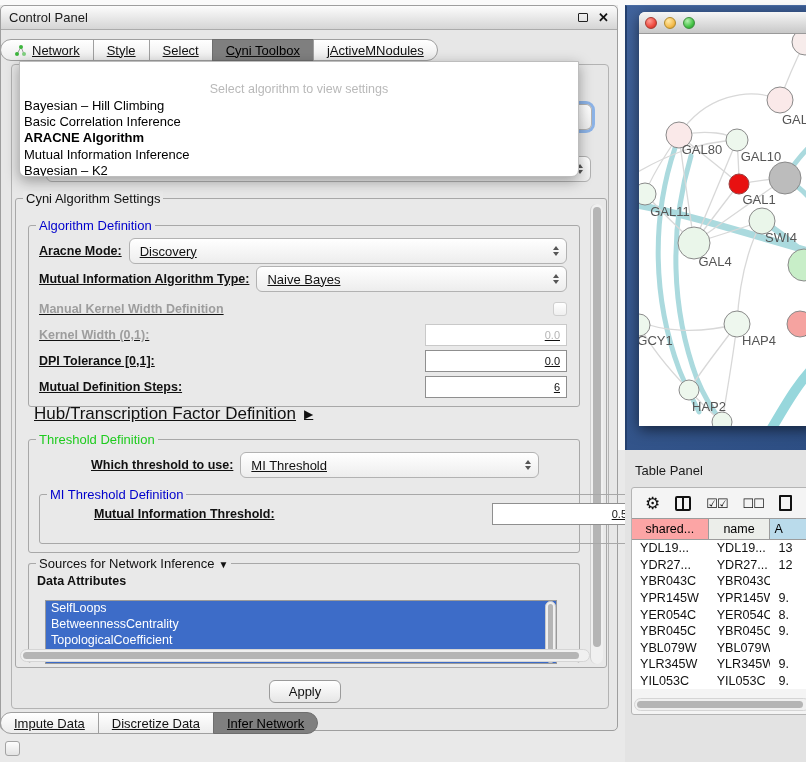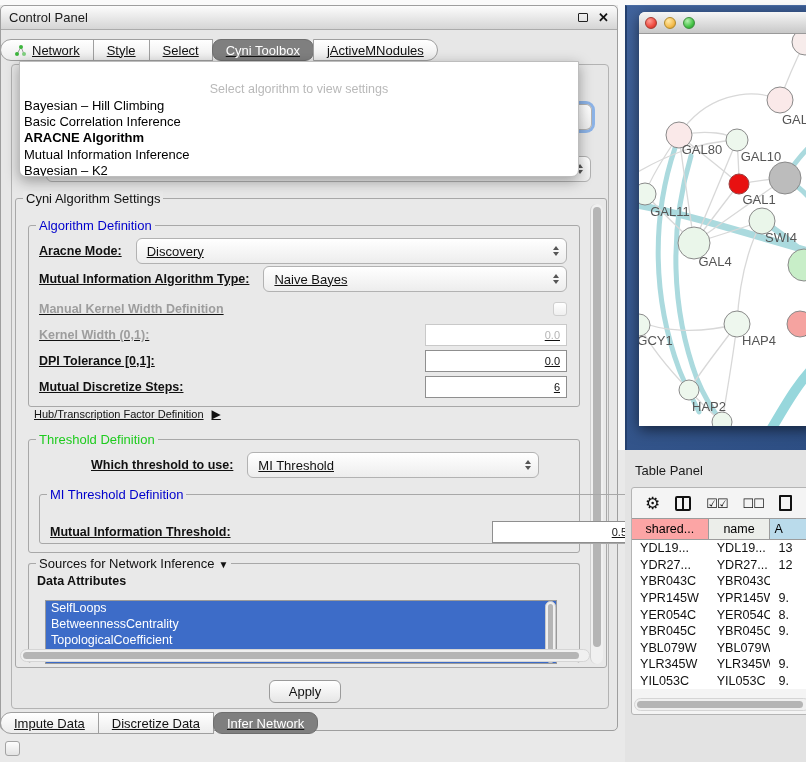--- a/index.html
+++ b/index.html
@@ -28,21 +28,21 @@
   
   .tabstrip { display:flex; justify-content:flex-start;text-decoration:underline; }
   #cp-tabs { left:0; right:0; top:33px; }
   .tab {
     height:22px; display:flex; align-items:center; padding:0 13px;
     background:linear-gradient(#ffffff,#ececec); border:1px solid #9f9f9f; margin-left:-1px;
     font-size:13px; color:#111; white-space:nowrap;
   }
   .tab.first { border-radius:11px 0 0 11px; }
   .tab.last  { border-radius:0 11px 11px 0; }
-  .tab.selected { background:#7f7f7f; color:#ffffff; border-color:#6e6e6e;border-radius:9px; }
+  .tab.selected { background:#7f7f7f; color:#000000; border-color:#6e6e6e; }
   .tab .net-ic { margin-right:5px; display:inline-flex; }
 
   
   #cp-content {
     left:10px; top:58px; width:598px; height:645px;
     border:1px solid #b3b3b3; border-radius:4px; background:#e7e7e7;
   }
 
   
   .mac-combo {
@@ -88,21 +88,21 @@
   .vscroll {
     position:absolute; background:#f0f0f0; border-left:1px solid #d0d0d0; border-radius:7px;
   }
   .vscroll .thumb { position:absolute; left:2px; right:2px; background:#b5b5b5; border-radius:6px; }
   .hscroll { position:absolute; background:#f0f0f0; border:1px solid #d5d5d5; border-radius:7px; }
   .hscroll .thumb { position:absolute; top:2px; bottom:2px; background:#b5b5b5; border-radius:6px; }
 
   .row { display:flex; align-items:center; position:absolute; left:10px; right:12px; height:26px;text-decoration:underline; }
   .lbl  { font-size:12.5px; font-weight:bold; color:#111; white-space:nowrap; }
   .lbl.gray { color:#9d9d9d; }
-  .row .mac-combo { flex:1; margin-left:14px; }
+  .row .mac-combo { flex:1; margin-left:7px; }
   .field {
     width:142px; height:22px; margin-left:auto; background:#fff; border:1px solid #8f8f8f;
     display:flex; align-items:center; justify-content:flex-end; padding:0 6px; font-size:11px;
   }
   .field.disabled { color:#b5b5b5; border-color:#c9c9c9; }
   .checkbox {
     width:14px; height:14px; margin-left:auto; border:1px solid #cfcfcf; border-radius:3px;
     background:linear-gradient(#ffffff,#efefef);
   }
   .tri-right { display:inline-block; margin-left:8px; color:#111; font-size:12px; }
@@ -290,49 +290,49 @@
         </div>
 
         <div class="row" style="top:122px;">
           <span class="lbl">DPI Tolerance [0,1]:</span>
           <div class="field">
             <span>0.0</span>
           </div>
         </div>
 
         <div class="row" style="top:148px;">
-          <span class="lbl">Mutual Discretize Steps:</span>
+          <span class="lbl">Mutual Definition Steps:</span>
           <div class="field">
             <span>6</span>
           </div>
         </div>
       </div>
 
       <div class="row" style="left:18px; top:204px; height:22px;">
-        <span style="font-size:11px;">Hub/Transcription Factor Definition</span>
+        <span style="font-size:17px;">Hub/Transcription Factor Definition</span>
         <span class="tri-right">▶</span>
       </div>
 
       <div class="group" style="left:12px; top:240px; width:552px; height:114px;">
         <span class="legend green">Threshold Definition</span>
 
         <div class="row" style="top:12px; left:62px;">
           <span class="lbl">Which threshold to use:</span>
           <div class="mac-combo" style="margin-right:28px;">
             <span>MI Threshold</span>
             <span class="stepper">
                 <i class="up"></i>
                 <i class="down"></i>
               </span>
           </div>
         </div>
 
         <div class="group" style="left:10px; top:54px; width:608px; height:50px;">
           <span class="legend blue" style="background:#e9e9e9;">MI Threshold Definition</span>
-          <div class="row" style="top:24px;">
+          <div class="row" style="top:6px;margin-left:44px;">
             <span class="lbl">Mutual Information Threshold:</span>
             <div class="field">
               <span>0.5</span>
             </div>
           </div>
         </div>
       </div>
 
       <div class="group" style="left:12px; top:364px; width:552px; height:100px; border-bottom:none;">
         <span class="legend">

